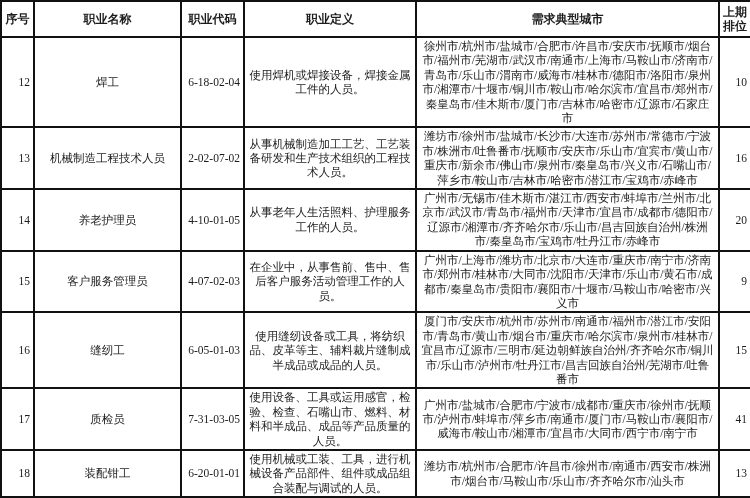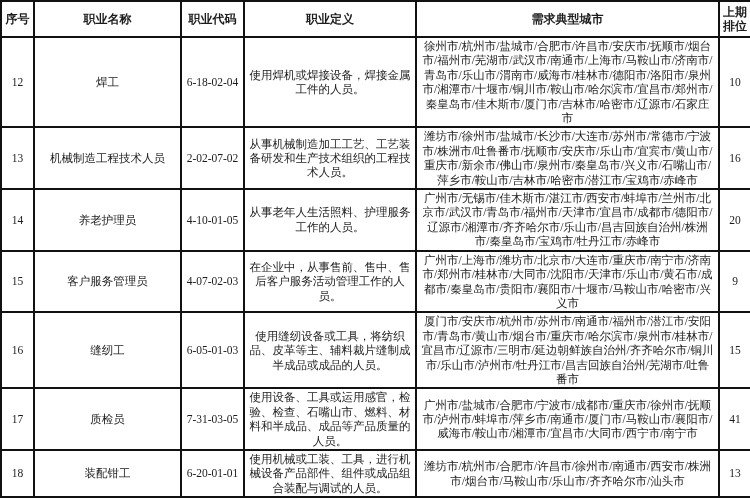--- a/index.html
+++ b/index.html
@@ -37,21 +37,21 @@
     word-break: break-all;
     overflow: hidden;
   }
   table.occ-table thead th {
     font-weight: bold;
     font-size: 12px;
     text-align: center;
     height: 32px;
     padding: 1px 2px;
   }
-  td.align-center { text-align: center; }
+  td.align-center { text-align: right; }
   td.align-left   { text-align: center; }
   td.cell-definition { vertical-align: middle; margin-left: 20px; }
   td.cell-cities  { vertical-align: middle; padding: 1px 2px; }
 </style>
 </head>
 <body>
 
 <table class="occ-table">
   <colgroup>
     <col class="c-index">

